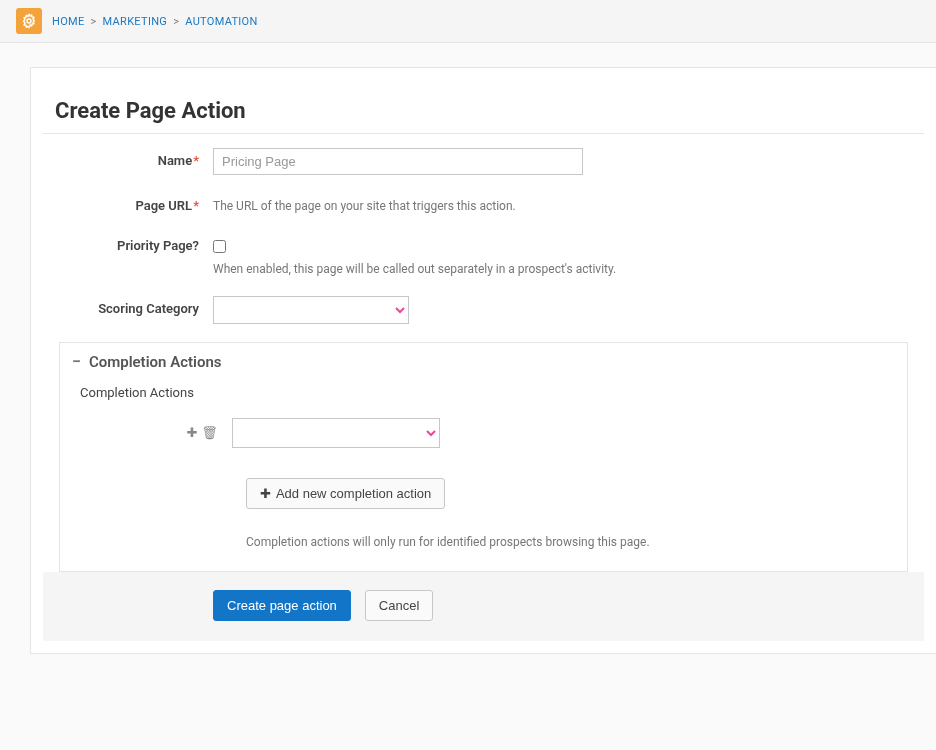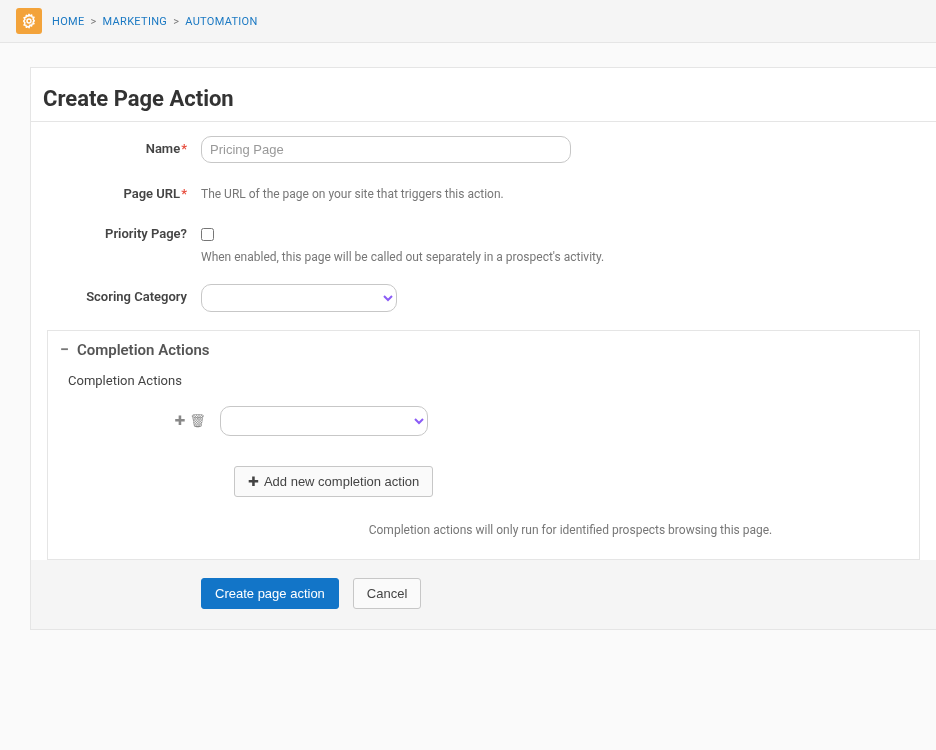--- a/index.html
+++ b/index.html
@@ -39,21 +39,21 @@
     .page-title {
       font-size: 16px;
       font-weight: 700;
       color: #222;
     }
     .content-wrap {
       margin: 24px 0 0 30px;
       background: #fff;
       border: 1px solid #e5e5e5;
       border-right: none;
-      padding: 0;
+      padding: 12px;
     }
     .main-heading {
       font-size: 22px;
       font-weight: 700;
       color: #333;
       padding: 18px 12px 10px;
       border-bottom: 1px solid #e5e5e5;
     }
     .form-area { padding: 14px 10px 0; }
     .form-row {
@@ -68,24 +68,24 @@
       padding-top: 5px;
       font-size: 13px;
       font-weight: 600;
       color: #444;
       flex-shrink: 0;
     }
     .required { color: #e74c3c; margin-left: 1px; }
     .form-control-wrap { flex: 1; }
     .text-input, .select-input {
       border: 1px solid #c7c7c7;
-      border-radius: 10px;
+      border-radius: 0;
       padding: 5px 8px;
       font-size: 13px;
-      color: #8b5cf6;
+      color: #ec4899;
       background: #fff;
     }
     .text-input::placeholder { color: #999; }
     .text-input.wide { width: 370px; }
     .text-input.small { width: 42px; }
     .select-input { width: 196px; height: 28px; }
     .help-text {
       font-size: 12px;
       color: #777;
       margin-top: 5px;
@@ -150,21 +150,20 @@
     .btn-primary {
       background: #1275c8;
       border-color: #1275c8;
       color: #fff;
       font-weight: 500;
     }
     .section-note {
       font-size: 12px;
       color: #777;
       margin-top: 26px;
-      text-align: center;
     }
     .footer-bar {
       background: #f5f5f5;
       padding: 18px 10px 20px;
       margin-top: 0;
     }
     .footer-buttons {
       margin-left: 160px;
       display: flex;
       gap: 14px;

